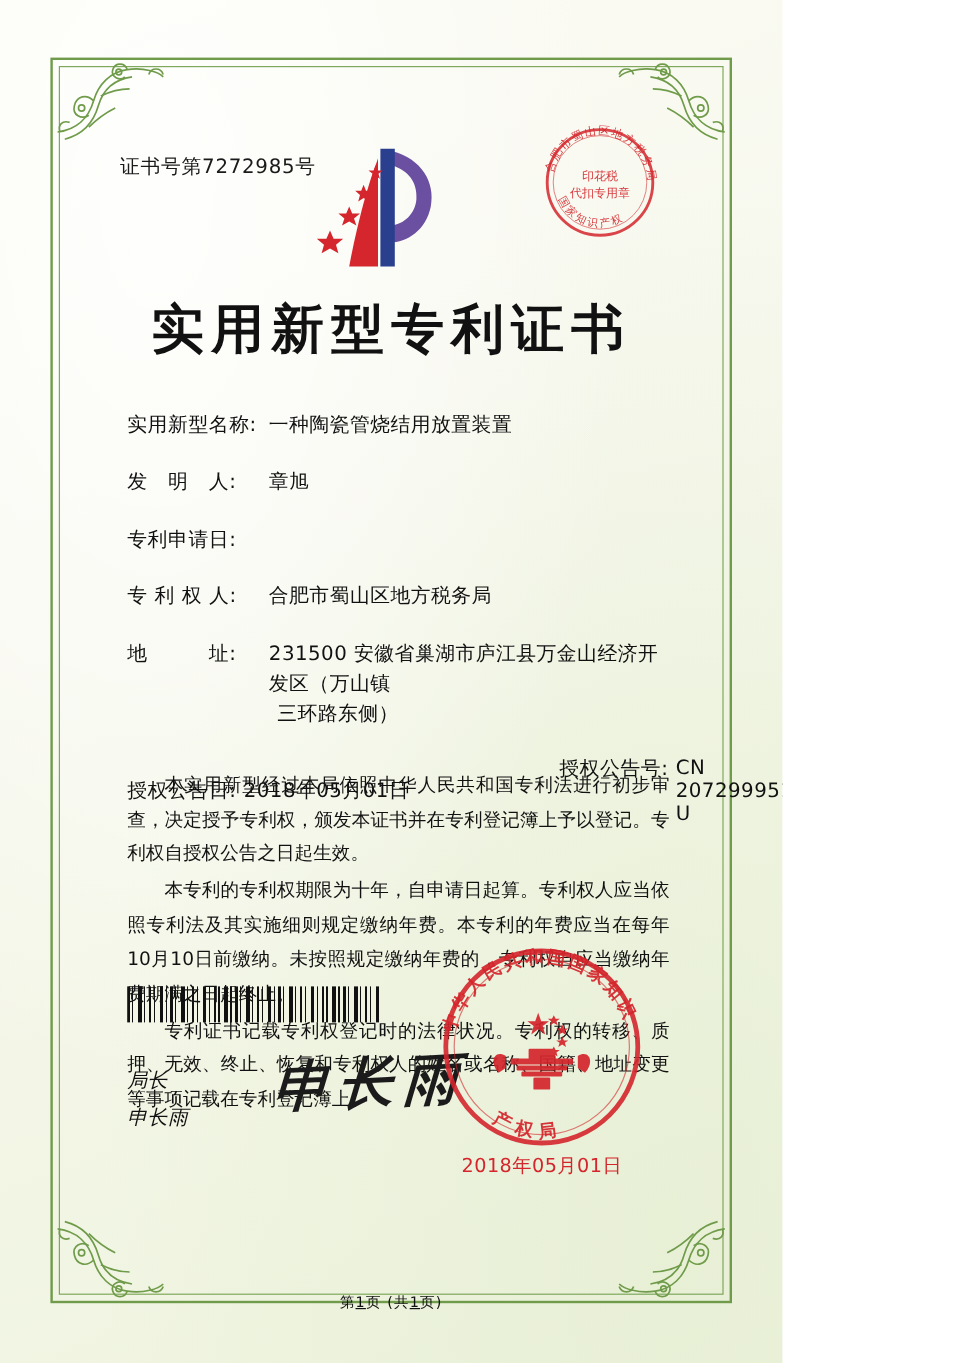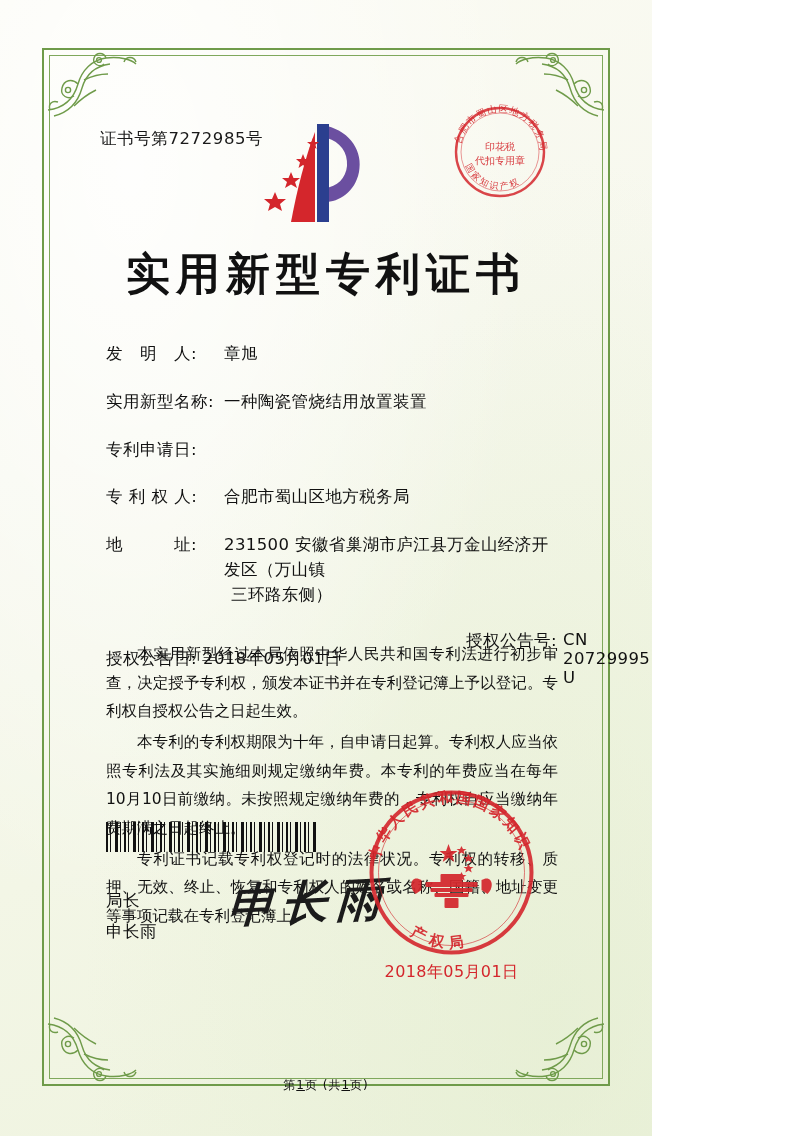--- a/index.html
+++ b/index.html
@@ -195,20 +195,21 @@
 
   
   .sig-label {
     position: absolute;
     left: 26px;
     top: 805px;
     font-size: 16.5px;
     line-height: 1.9;
     color: #111;
     letter-spacing: 0.5px;
+    font-style: italic;
   }
   .sig-script {
     position: absolute;
     left: 148px;
     top: 792px;
     font-family: "DejaVu Serif", "Liberation Serif", serif;
     font-size: 46px;
     font-style: italic;
     font-weight: bold;
     color: #1b1b1b;
@@ -355,26 +356,26 @@
         </text>
         <text x="60" y="58" text-anchor="middle" font-size="10" fill="#d4262c" opacity="0.9">印花税</text>
         <text x="60" y="72" text-anchor="middle" font-size="10" fill="#d4262c" opacity="0.9">代扣专用章</text>
       </svg>
     </div>
 
     <div class="title">实用新型专利证书</div>
 
     <div class="fields">
       <div class="row">
+        <span class="label">实用新型名称:</span>
+        <span class="value">一种陶瓷管烧结用放置装置</span>
+      </div>
+      <div class="row">
         <span class="label">发　明　人:</span>
         <span class="value">章旭</span>
-      </div>
-      <div class="row">
-        <span class="label">实用新型名称:</span>
-        <span class="value">一种陶瓷管烧结用放置装置</span>
       </div>
       <div class="row">
         <span class="label">专利申请日:</span>
       </div>
       <div class="row">
         <span class="label">专 利 权 人:</span>
         <span class="value">合肥市蜀山区地方税务局</span>
       </div>
       <div class="row">
         <span class="label">地　　　址:</span>

